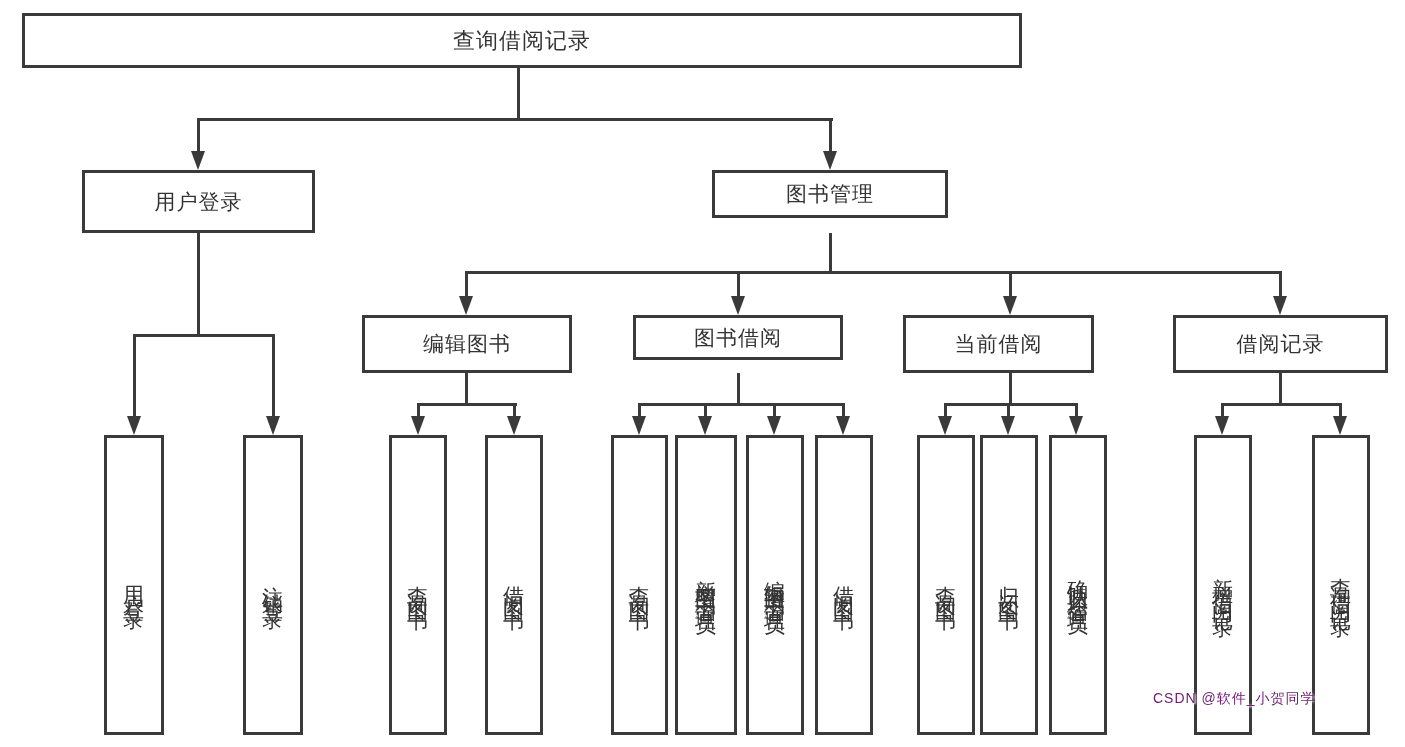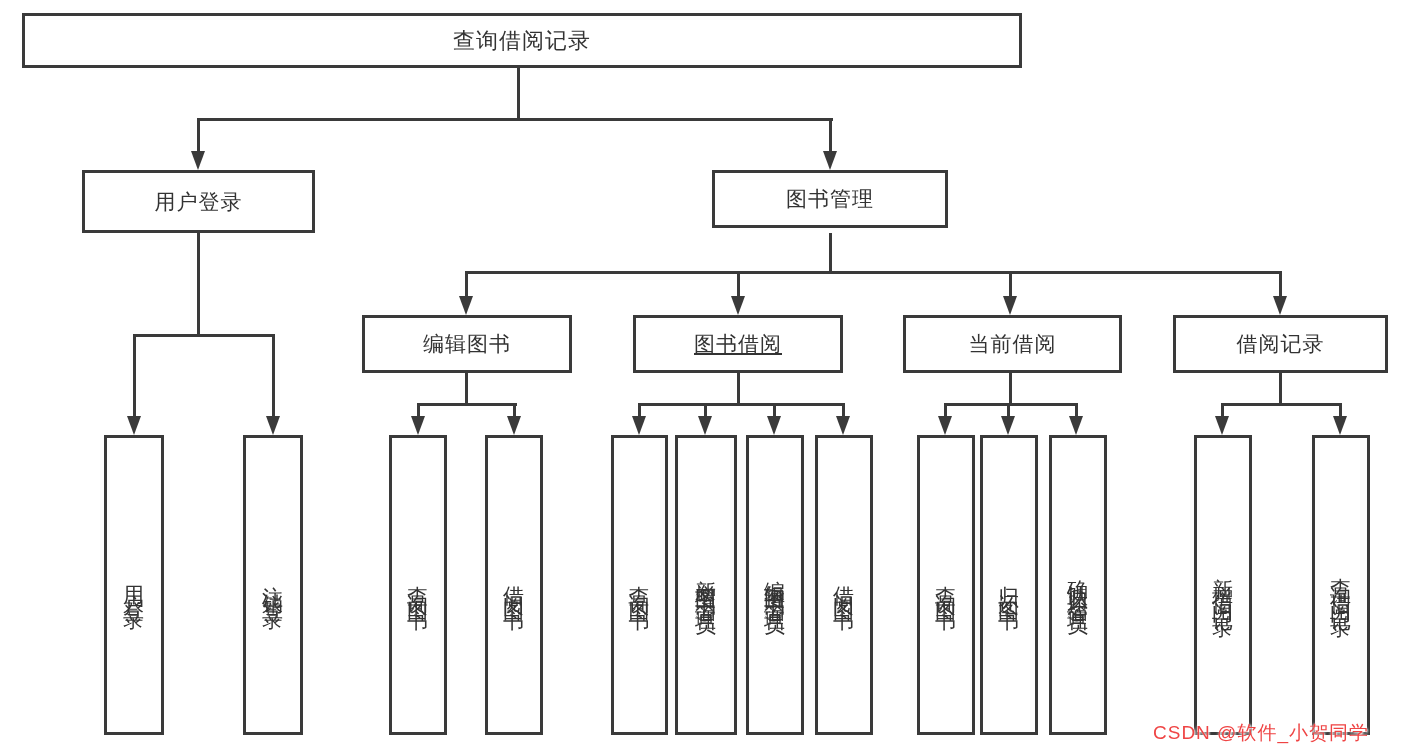--- a/index.html
+++ b/index.html
@@ -21,63 +21,63 @@
     writing-mode:vertical-rl;text-orientation:mixed;
     font-size:21px;letter-spacing:8px;line-height:1.1;color:#333333;
   }
   .line{position:absolute;background:#3a3a3a;z-index:1;}
   .arrow{
     position:absolute;width:0;height:0;z-index:1;
     border-left:7px solid transparent;border-right:7px solid transparent;
     border-top:19px solid #3a3a3a;
   }
   .watermark{
-    position:absolute;left:1153px;top:720px;z-index:5;
-    font-size:19px;color:#ef4444;letter-spacing:1px;
+    position:absolute;left:1153px;top:690px;z-index:5;
+    font-size:14px;color:#701a75;letter-spacing:1px;
     text-shadow:0 0 3px #ffffff, 1px 1px 2px #ffffff;
   }
 </style>
 </head>
 <body>
 
 <div id="canvas">
 
   <div class="hbox" style="left:22px;top:13px;width:1000px;height:55px;font-size:22px;">查询借阅记录</div>
 
   <div class="line" style="left:517px;top:68px;width:3px;height:53px;"></div>
   <div class="line" style="left:197px;top:118px;width:636px;height:3px;"></div>
   <div class="line" style="left:197px;top:118px;width:3px;height:35px;"></div>
   <div class="arrow" style="left:191px;top:151px;"></div>
   <div class="line" style="left:829px;top:118px;width:3px;height:35px;"></div>
   <div class="arrow" style="left:823px;top:151px;"></div>
 
   <div class="hbox" style="left:82px;top:170px;width:233px;height:63px;">用户登录</div>
-  <div class="hbox" style="left:712px;top:170px;width:236px;height:58px;">图书管理</div>
+  <div class="hbox" style="left:712px;top:170px;width:236px;height:48px;">图书管理</div>
 
   <div class="line" style="left:197px;top:233px;width:3px;height:104px;"></div>
   <div class="line" style="left:133px;top:334px;width:142px;height:3px;"></div>
   <div class="line" style="left:133px;top:334px;width:3px;height:84px;"></div>
   <div class="arrow" style="left:127px;top:416px;"></div>
   <div class="line" style="left:272px;top:334px;width:3px;height:84px;"></div>
   <div class="arrow" style="left:266px;top:416px;"></div>
 
   <div class="line" style="left:829px;top:233px;width:3px;height:41px;"></div>
   <div class="line" style="left:465px;top:271px;width:817px;height:3px;"></div>
   <div class="line" style="left:465px;top:271px;width:3px;height:27px;"></div>
   <div class="arrow" style="left:459px;top:296px;"></div>
   <div class="line" style="left:737px;top:271px;width:3px;height:27px;"></div>
   <div class="arrow" style="left:731px;top:296px;"></div>
   <div class="line" style="left:1009px;top:271px;width:3px;height:27px;"></div>
   <div class="arrow" style="left:1003px;top:296px;"></div>
   <div class="line" style="left:1279px;top:271px;width:3px;height:27px;"></div>
   <div class="arrow" style="left:1273px;top:296px;"></div>
 
   <div class="hbox" style="left:362px;top:315px;width:210px;height:58px;">编辑图书</div>
-  <div class="hbox" style="left:633px;top:315px;width:210px;height:58px;text-decoration:underline;">图书借阅</div>
-  <div class="hbox" style="left:903px;top:315px;width:219px;height:58px;">当前借阅</div>
+  <div class="hbox" style="left:633px;top:315px;width:210px;height:45px;">图书借阅</div>
+  <div class="hbox" style="left:903px;top:315px;width:191px;height:58px;">当前借阅</div>
   <div class="hbox" style="left:1173px;top:315px;width:215px;height:58px;">借阅记录</div>
 
   <div class="line" style="left:465px;top:373px;width:3px;height:32px;"></div>
   <div class="line" style="left:417px;top:403px;width:100px;height:3px;"></div>
   <div class="line" style="left:417px;top:403px;width:3px;height:15px;"></div>
   <div class="arrow" style="left:411px;top:416px;"></div>
   <div class="line" style="left:513px;top:403px;width:3px;height:15px;"></div>
   <div class="arrow" style="left:507px;top:416px;"></div>
 
   <div class="line" style="left:737px;top:373px;width:3px;height:32px;"></div>

